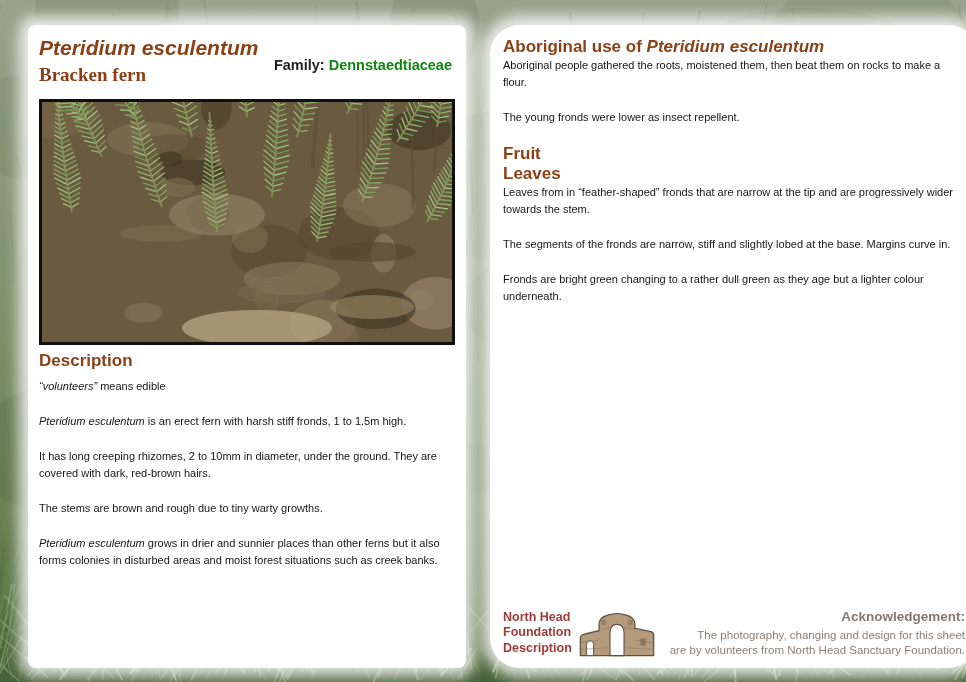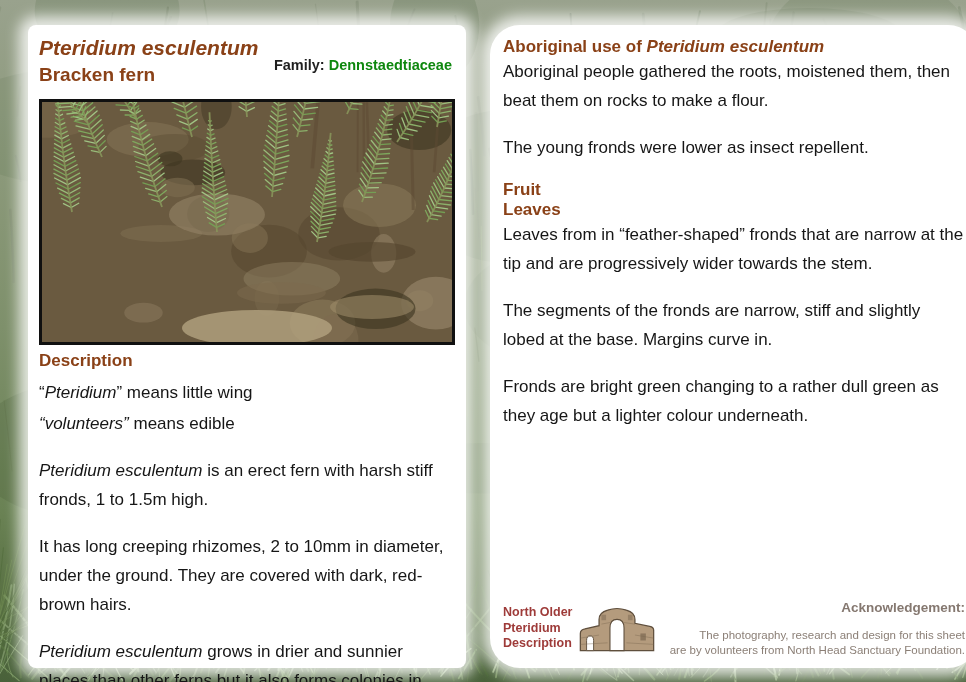--- a/index.html
+++ b/index.html
@@ -9,39 +9,39 @@
     background:linear-gradient(180deg,#99a28d 0%,#8d9a7c 22%,#7e906b 48%,#6a8254 75%,#536b3e 92%,#49613a 100%);
   }
   svg.bg{position:absolute;left:0;top:0;z-index:0;}
   .panel{
     position:absolute;top:25px;height:643px;background:#ffffff;border-radius:8px;
     box-shadow:0 0 14px 9px rgba(255,255,255,0.8);z-index:1;box-sizing:border-box;
   }
   .panel-left{left:28px;width:438px;padding:8px 11px;}
   .panel-right{left:490px;width:488px;padding:12px 13px 10px 13px;display:flex;flex-direction:column;border-radius:30px;}
   .species-title{font-size:21px;font-weight:bold;font-style:italic;color:#8a4117;margin:2px 0 0;line-height:1.25;}
-  .common-name{font-size:19px;font-weight:bold;color:#8a4117;margin:3px 0 0;line-height:1.2;}
+  .common-name{font-size:19px;font-weight:bold;color:#8a4117;margin:3px 0 0;line-height:1.2;font-family:Liberation Serif, serif;}
   .family-line{position:absolute;top:32px;right:14px;font-size:14.5px;font-weight:bold;}
   .family-label{color:#1f1f1f;}
   .family-name{color:#0e870e;}
   .photo-frame{margin-top:12px;width:410px;height:240px;border:3px solid #101010;background:#6a5a40;overflow:hidden;}
   h3.sec{font-size:17px;font-weight:bold;color:#8a4117;margin:0;line-height:20px;}
   .panel-left h3.sec{margin:6px 0 7px;}
-  p.para{font-size:17px;color:#161616;margin:0 0 18px;line-height:29px;}
+  p.para{font-size:11px;color:#161616;margin:0 0 18px;line-height:17px;}
   p.tight{margin-bottom:2px;}
   p.last{margin-bottom:0;}
   .r-head{margin:2px 0 9px;}
   .r-p{margin-bottom:9px;}
   .gap-top{margin-top:24px;}
   .gap-top-sm{margin-top:4px;}
   .l-p{margin-bottom:18px;}
   .footer{margin-top:auto;display:flex;align-items:center;gap:6px;}
   .org-name{color:#9e3b39;font-weight:bold;font-size:12.5px;line-height:1.22;white-space:nowrap;}
   .ack{flex:1;text-align:right;color:#8b7f76;font-size:11.5px;line-height:1.3;}
-  .ack-heading{font-size:13.5px;font-weight:bold;color:#857870;margin-bottom:12px;}
+  .ack-heading{font-size:13.5px;font-weight:bold;color:#857870;margin-bottom:2px;}
   .arch{flex:0 0 auto;}
 </style>
 </head>
 <body>
 
 <svg class="bg" id="bg-svg" width="966" height="682">
     <ellipse cx="580.6662243548781" cy="305.7341612363234" rx="116.72192141413689" ry="65.18404248636216" fill="#3f5531" opacity="0.11748138987459243"></ellipse>
     <ellipse cx="508.6883957502432" cy="186.34149213321507" rx="96.22701885411516" ry="76.92847889848053" fill="#3f5531" opacity="0.14723170551005751"></ellipse>
     <ellipse cx="241.42632726347074" cy="601.5641244421713" rx="107.11638084845617" ry="43.420090805739164" fill="#3f5531" opacity="0.11972538379486651"></ellipse>
     <ellipse cx="483.7046851599589" cy="468.2693962203339" rx="94.95588085846975" ry="25.23057711776346" fill="#3f5531" opacity="0.1470781923737377"></ellipse>
@@ -1441,51 +1441,51 @@
         <line x1="420.8" y1="34.3" x2="418.9" y2="31.9" stroke="#9cc47e" stroke-width="1.3" opacity="0.92" stroke-linecap="round"></line>
         <line x1="420.8" y1="34.3" x2="423.9" y2="34.1" stroke="#9cc47e" stroke-width="1.3" opacity="0.92" stroke-linecap="round"></line>
         <line x1="422.0" y1="30.3" x2="420.5" y2="28.5" stroke="#74a455" stroke-width="1.3" opacity="0.92" stroke-linecap="round"></line>
         <line x1="422.0" y1="30.3" x2="424.3" y2="30.1" stroke="#74a455" stroke-width="1.3" opacity="0.92" stroke-linecap="round"></line>
         <line x1="423.0" y1="26.2" x2="422.1" y2="25.0" stroke="#a5cd8a" stroke-width="1.3" opacity="0.92" stroke-linecap="round"></line>
         <line x1="423.0" y1="26.2" x2="424.6" y2="26.0" stroke="#a5cd8a" stroke-width="1.3" opacity="0.92" stroke-linecap="round"></line>
         <path d="M385,120 L387.1,116.3 L389.1,112.6 L391.1,108.9 L393.1,105.1 L395.0,101.3 L396.8,97.5 L398.7,93.7 L400.4,89.9 L402.2,86.0 L403.9,82.2 L405.5,78.3 L407.1,74.4 L408.7,70.4 L410.2,66.5 L411.7,62.5 L413.1,58.5 L414.5,54.5 L415.9,50.5 L417.2,46.5 L418.5,42.5 L419.7,38.4 L420.8,34.3 L422.0,30.3 L423.0,26.2 L424.1,22.1 L425.1,18.0" stroke="#87935a" stroke-width="1.8" fill="none" opacity="0.9"></path>
       </svg>
   </div>
   <h3 class="sec">Description</h3>
-  <p class="para tight"><span>“</span><i>Pteridium</i><span>” means little wing</span></p>
   <p class="para"><i>“volunteers”</i><span> means edible</span></p>
   <p class="para"><i>Pteridium esculentum</i><span> is an erect fern with harsh stiff fronds, 1 to 1.5m high.</span></p>
   <p class="para"><span>It has long creeping rhizomes, 2 to 10mm in diameter, under the ground. They are covered with dark, red-brown hairs.</span></p>
+  <p class="para"><span>The stems are brown and rough due to tiny warty growths.</span></p>
   <p class="para last"><i>Pteridium esculentum</i><span> grows in drier and sunnier places than other ferns but it also forms colonies in disturbed areas and moist forest situations such as creek banks.</span></p>
 </div>
 
 <div class="panel panel-right">
   <h3 class="sec r-head"><span>Aboriginal use of </span><i>Pteridium esculentum</i></h3>
   <p class="para r-p"><span>Aboriginal people gathered the roots, moistened them, then beat them on rocks to make a flour.</span></p>
   <p class="para r-p"><span>The young fronds were lower as insect repellent.</span></p>
   <h3 class="sec r-head gap-top">Fruit</h3>
   <h3 class="sec r-head gap-top-sm">Leaves</h3>
   <p class="para l-p"><span>Leaves from in “feather-shaped” fronds that are narrow at the tip and are progressively wider towards the stem.</span></p>
   <p class="para l-p"><span>The segments of the fronds are narrow, stiff and slightly lobed at the base. Margins curve in.</span></p>
   <p class="para l-p"><span>Fronds are bright green changing to a rather dull green as they age but a lighter colour underneath.</span></p>
 
   <div class="footer">
     <div class="org-name">
-      <div>North Older</div>
-      <div>Pteridium</div>
+      <div>North Head</div>
+      <div>Foundation</div>
       <div>Description</div>
     </div>
     <svg class="arch" width="78" height="50" viewBox="0 0 100 62">
       <path d="M3,60 L3,38 Q3,33 9,32 L27,28 L27,20 Q27,11 38,8 Q50,4 62,8 Q73,11 73,20 L73,25 L92,29 Q97,30 97,34 L97,60 Z" fill="#b49b7d" stroke="#5f4f3d" stroke-width="1.6"></path>
       <path d="M41,60 L41,31 Q41,20 50,20 Q59,20 59,31 L59,60 Z" fill="#ffffff" stroke="#5f4f3d" stroke-width="1.4"></path>
       <path d="M11,60 L11,47 Q11,41 15.5,41 Q20,41 20,47 L20,60 Z" fill="#ffffff" stroke="#5f4f3d" stroke-width="1.2"></path>
       <rect x="80" y="38" width="7" height="9" fill="#6b5a45" opacity="0.55"></rect>
       <rect x="30" y="14" width="6" height="7" fill="#6b5a45" opacity="0.4"></rect>
       <rect x="64" y="14" width="6" height="7" fill="#6b5a45" opacity="0.4"></rect>
       <path d="M3,44 L27,40 M3,52 L38,50 M62,50 L97,52 M73,40 L97,44 M30,26 L41,24 M59,24 L73,26" stroke="#7a6850" stroke-width="0.9" opacity="0.6" fill="none"></path>
     </svg>
     <div class="ack">
       <div class="ack-heading">Acknowledgement:</div>
-      <div>The photography, research and design for this sheet</div>
+      <div>The photography, changing and design for this sheet</div>
       <div>are by volunteers from North Head Sanctuary Foundation.</div>
     </div>
   </div>
 </div>
 
 </body></html>

